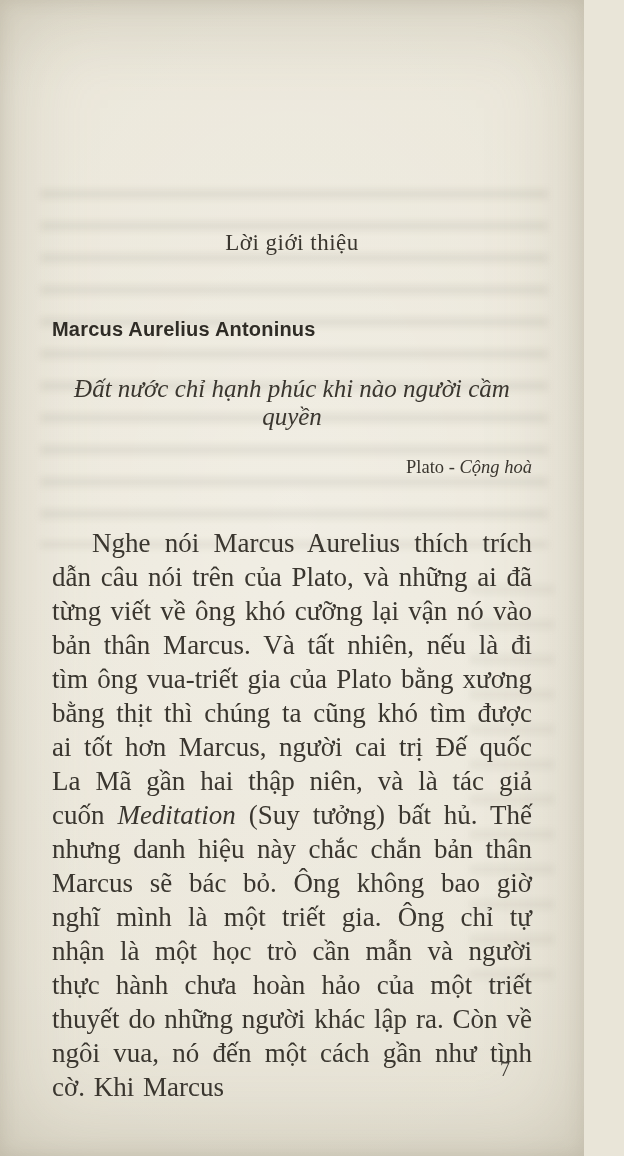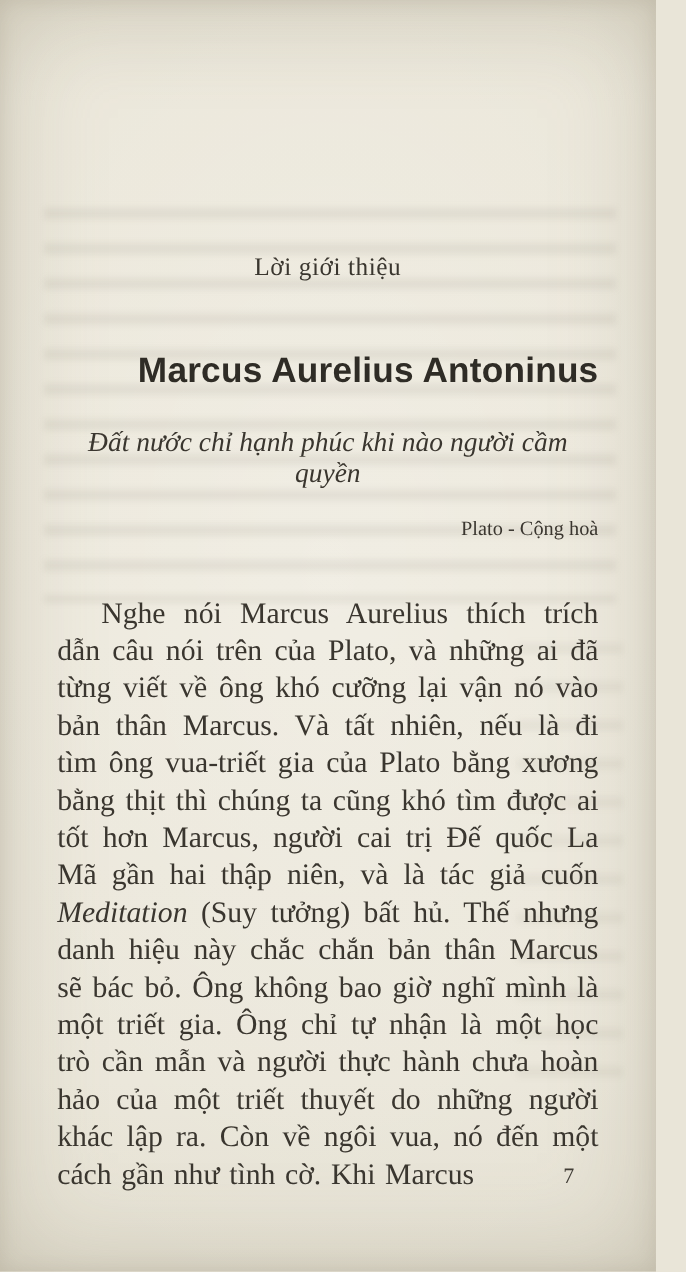--- a/index.html
+++ b/index.html
@@ -17,21 +17,20 @@
     position: relative;
     width: 584px;
     height: 1156px;
     background:
       radial-gradient(ellipse 130% 110% at 50% 45%, rgba(255,255,255,0.25) 0%, rgba(255,255,255,0) 55%),
       linear-gradient(180deg, #e6e2d4 0%, #ebe7da 8%, #ece8db 50%, #eae6d9 85%, #e4e0d2 100%);
     box-shadow:
       inset 0 0 90px rgba(150,140,118,0.35),
       inset 0 0 18px rgba(150,140,118,0.25);
     color: #3a362f;
-    padding-left: 12px;
   }
   
   .show-through {
     position: absolute;
     left: 40px;
     right: 36px;
     top: 168px;
     height: 380px;
     background: repeating-linear-gradient(
       180deg,
@@ -66,40 +65,41 @@
   }
   .section-title {
     margin: 230px 0 0 0;
     text-align: center;
     font-size: 23px;
     font-weight: 400;
     letter-spacing: 0.5px;
   }
   .chapter-title {
     margin: 62px 0 0 0;
-    text-align: right;
+    text-align: left;
     font-family: "Liberation Sans", "DejaVu Sans", sans-serif;
-    font-size: 32px;
+    font-size: 20px;
     font-weight: 700;
     letter-spacing: 0.2px;
     color: #2f2c26;
   }
   .epigraph {
     margin-top: 34px;
     text-align: center;
     font-style: italic;
     font-size: 25px;
     line-height: 28px;
   }
   .attribution {
     margin-top: 26px;
     text-align: right;
     font-size: 18.5px;
   }
   .attribution .work {
+    font-style: italic;
   }
   .body-text {
     margin: 48px 0 0 0;
     font-size: 27px;
     line-height: 34px;
     text-align: justify;
     text-indent: 40px;
     word-spacing: 2px;
   }
   .body-text em {

